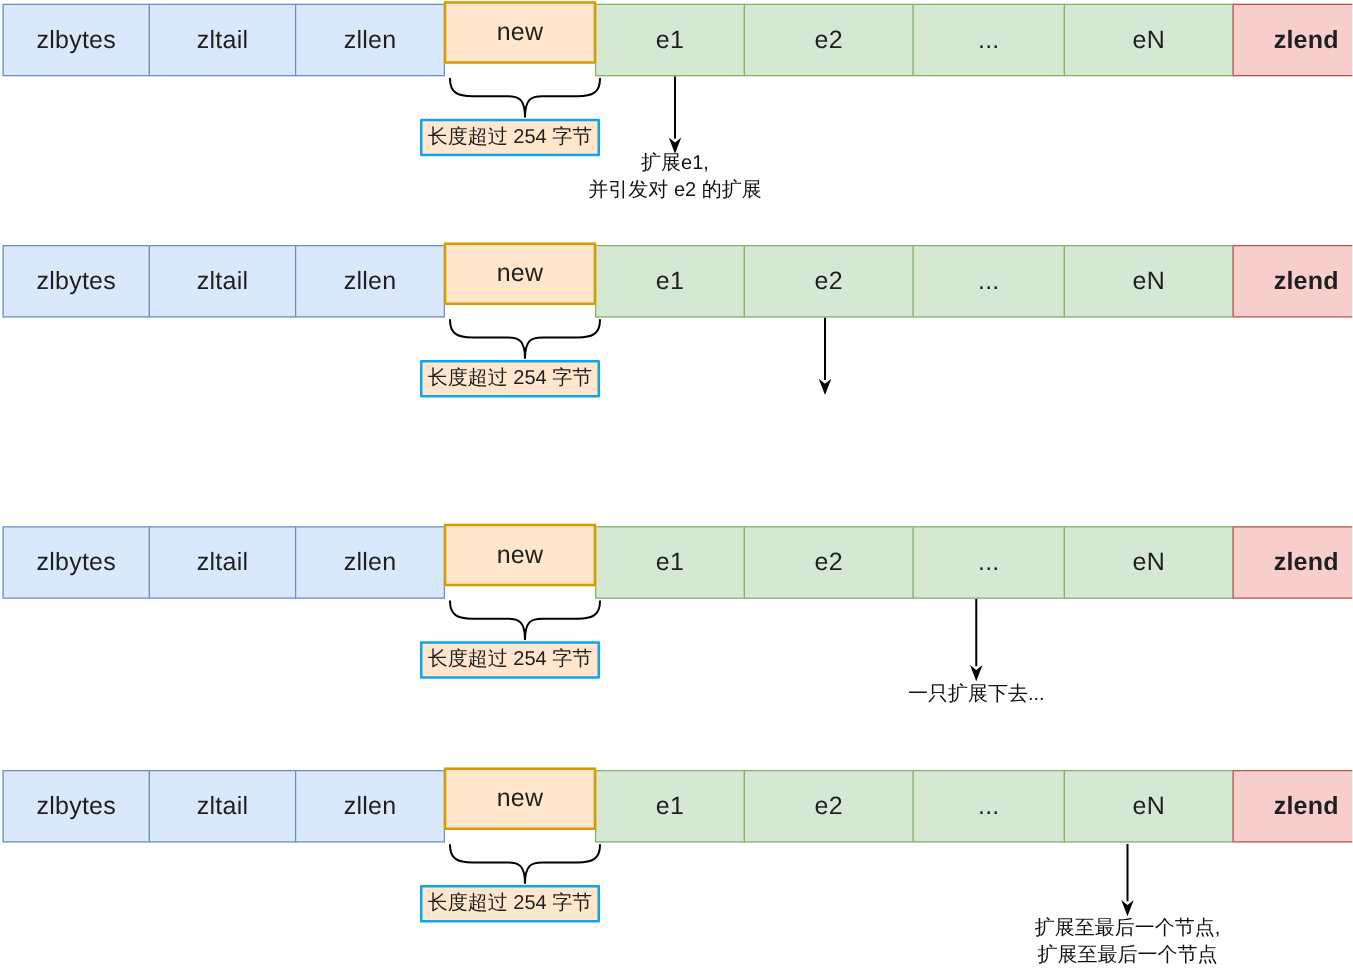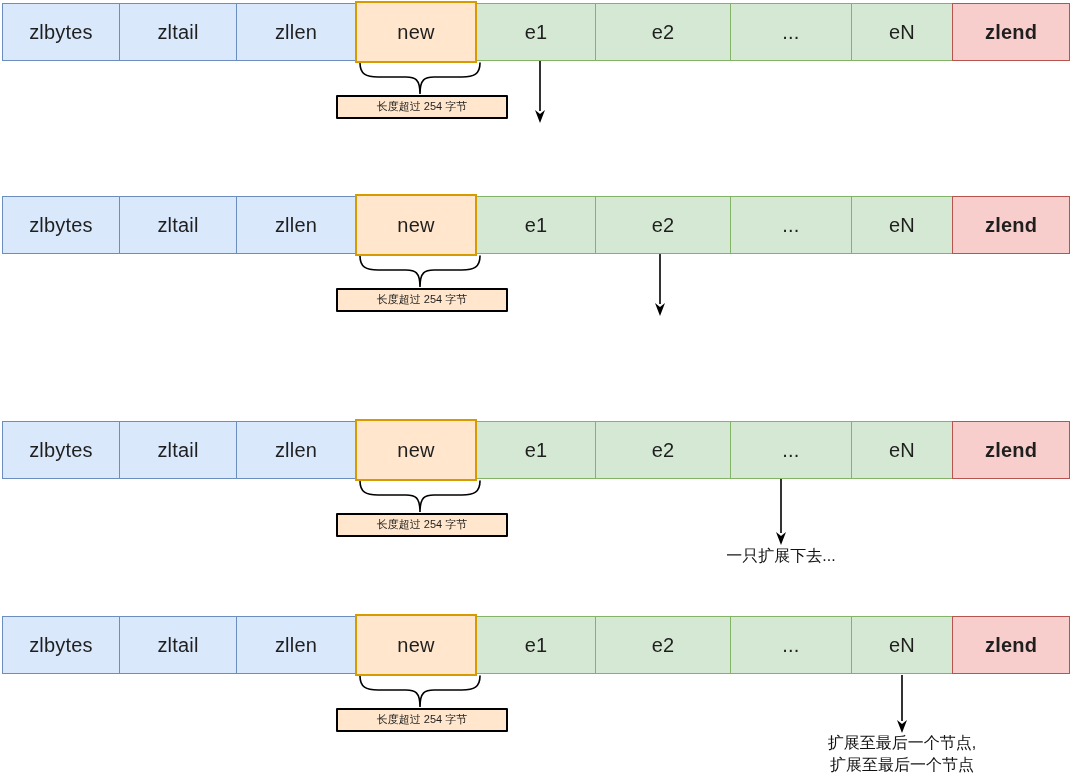--- a/index.html
+++ b/index.html
@@ -8,30 +8,30 @@
     font-family:"Liberation Sans","DejaVu Sans",sans-serif;color:#1f1f1f;
   }
   .section{position:absolute;left:0;width:1082px;}
   .row{position:absolute;left:2px;top:0;display:flex;align-items:flex-start;}
   .cell{
     box-sizing:border-box;height:58px;display:flex;align-items:center;justify-content:center;
     font-size:20px;letter-spacing:.2px;background:#ffffff;border:1px solid #999;margin-left:-1px;
   }
   .cell:first-child{margin-left:0;}
   .cell.hdr{background:#dae8fc;border-color:#6c8ebf;}
-  .cell.new{background:#ffe6cc;border:2px solid #d79b00;height:62px;margin-top:-2px;z-index:3;}
+  .cell.new{background:#ffe6cc;border:2px solid #d79b00;height:50px;margin-top:-2px;z-index:3;}
   .cell.ent{background:#d5e8d4;border-color:#82b366;}
   .cell.end{background:#f8cecc;border-color:#b85450;font-weight:bold;}
   .w0{width:118px}.w1{width:118px}.w2{width:120px}.w3{width:122px}
-  .w4{width:120px}.w5{width:136px}.w6{width:122px}.w7{width:102px}.w8{width:118px}
+  .w4{width:120px}.w5{width:136px}.w6{width:122px}.w7{width:136px}.w8{width:118px}
   .brace{position:absolute;left:359px;top:58px;}
   .brace-label{
-    position:absolute;left:336px;top:92px;width:172px;box-sizing:border-box;
-    background:#ffe6cc;border:2px solid #000000;border-radius:1px;
-    font-size:11px;text-align:center;padding:2px 0 3px 0;color:#1f1f1f;white-space:nowrap;
+    position:absolute;left:336px;top:92px;width:144px;box-sizing:border-box;
+    background:#ffe6cc;border:2px solid #0ea5e9;border-radius:1px;
+    font-size:16px;text-align:center;padding:2px 0 3px 0;color:#1f1f1f;white-space:nowrap;
   }
   .arrow{position:absolute;}
   .note{
     position:absolute;width:320px;text-align:center;font-size:16px;line-height:22px;color:#111;
   }
 </style>
 </head>
 <body>
 
 <div class="stage">
@@ -67,20 +67,24 @@
         </div>
     </div>
     <svg class="brace" width="122" height="36">
       <path d="M1,2 C1,13 7,16 19,16 L47,16 C56,16 61,18 61,33 C61,18 66,16 75,16 L103,16 C115,16 121,13 121,2" fill="none" stroke="#000" stroke-width="1.6" stroke-linecap="round"></path>
     </svg>
     <div class="brace-label">长度超过 254 字节</div>
     <svg class="arrow" style="left:532px;top:58px" width="16" height="62">
       <line x1="8" y1="0" x2="8" y2="50" stroke="#000" stroke-width="1.6"></line>
       <path d="M8,62 L3,49 L8,53 L13,49 Z" fill="#000"></path>
     </svg>
+    <div class="note" style="left:380px;top:117px">
+      <div>扩展e1,</div>
+      <div>并引发对 e2 的扩展</div>
+    </div>
   </div>
 
   <div class="section" style="top:196px;height:190px">
     <div class="row">
       <div class="cell hdr w0">
           <span>zlbytes</span>
         </div>
       <div class="cell hdr w1">
           <span>zltail</span>
         </div>

